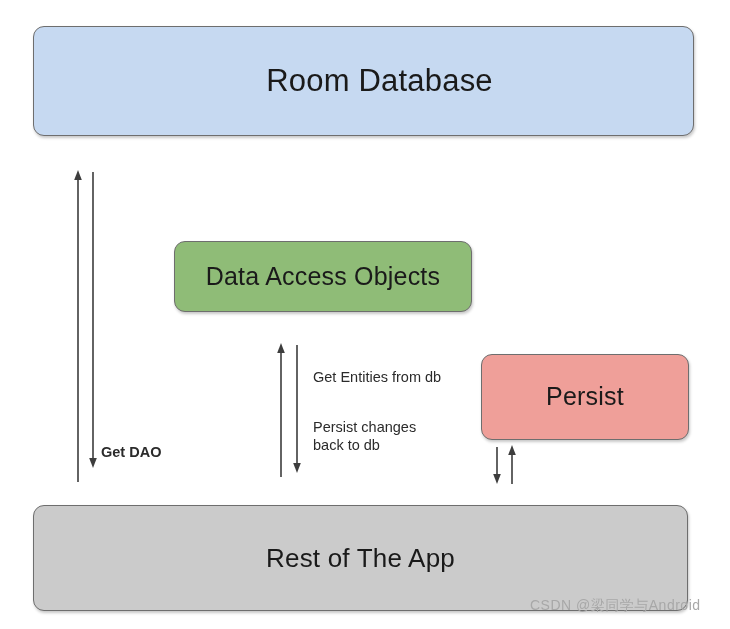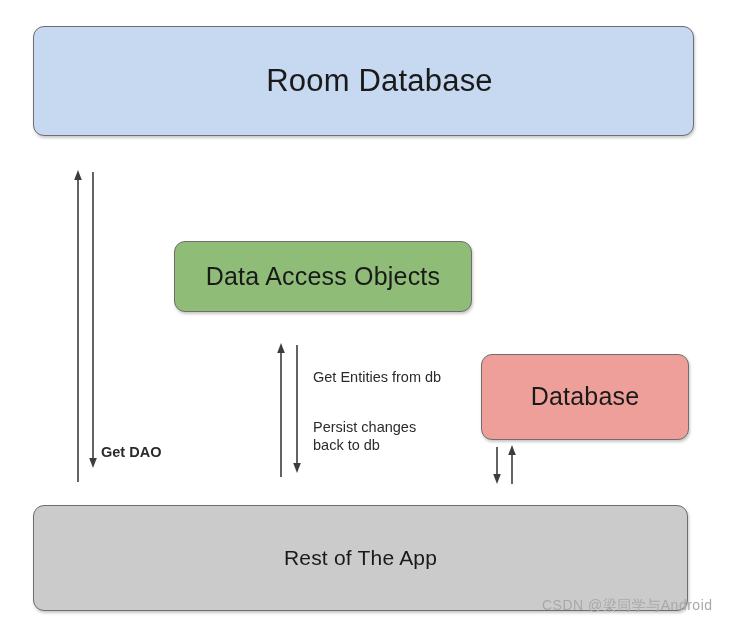--- a/index.html
+++ b/index.html
@@ -61,21 +61,21 @@
   }
   #node-entities .node-label { font-size: 25px; }
 
   #node-app {
     left: 33px;
     top: 505px;
     width: 655px;
     height: 106px;
     background: #cbcbcb;
   }
-  #node-app .node-label { font-size: 21px; }
+  #node-app .node-label { font-size: 26px; }
 
   .edge-svg {
     position: absolute;
     left: 0;
     top: 0;
     width: 730px;
     height: 629px;
     pointer-events: none;
   }
   .edge-line {
@@ -100,38 +100,37 @@
   #label-getset    { left: 523px; top: 460px; }
 
   #watermark {
     position: absolute;
     left: 530px;
     top: 597px;
     font-size: 14px;
     color: #a8a8a8;
     letter-spacing: 0.5px;
     white-space: nowrap;
-    margin-left: 12px;
   }
 </style>
 </head>
 <body>
 
 <div id="diagram">
 
   <div class="node" id="node-room">
     <span class="node-label">Room Database</span>
   </div>
 
   <div class="node" id="node-dao">
     <span class="node-label">Data Access Objects</span>
   </div>
 
   <div class="node" id="node-entities">
-    <span class="node-label">Database</span>
+    <span class="node-label">Persist</span>
   </div>
 
   <div class="node" id="node-app">
     <span class="node-label">Rest of The App</span>
   </div>
 
   <svg class="edge-svg" viewBox="0 0 730 629">
 
     <g>
       <line class="edge-line" x1="78" y1="178" x2="78" y2="482"></line>

